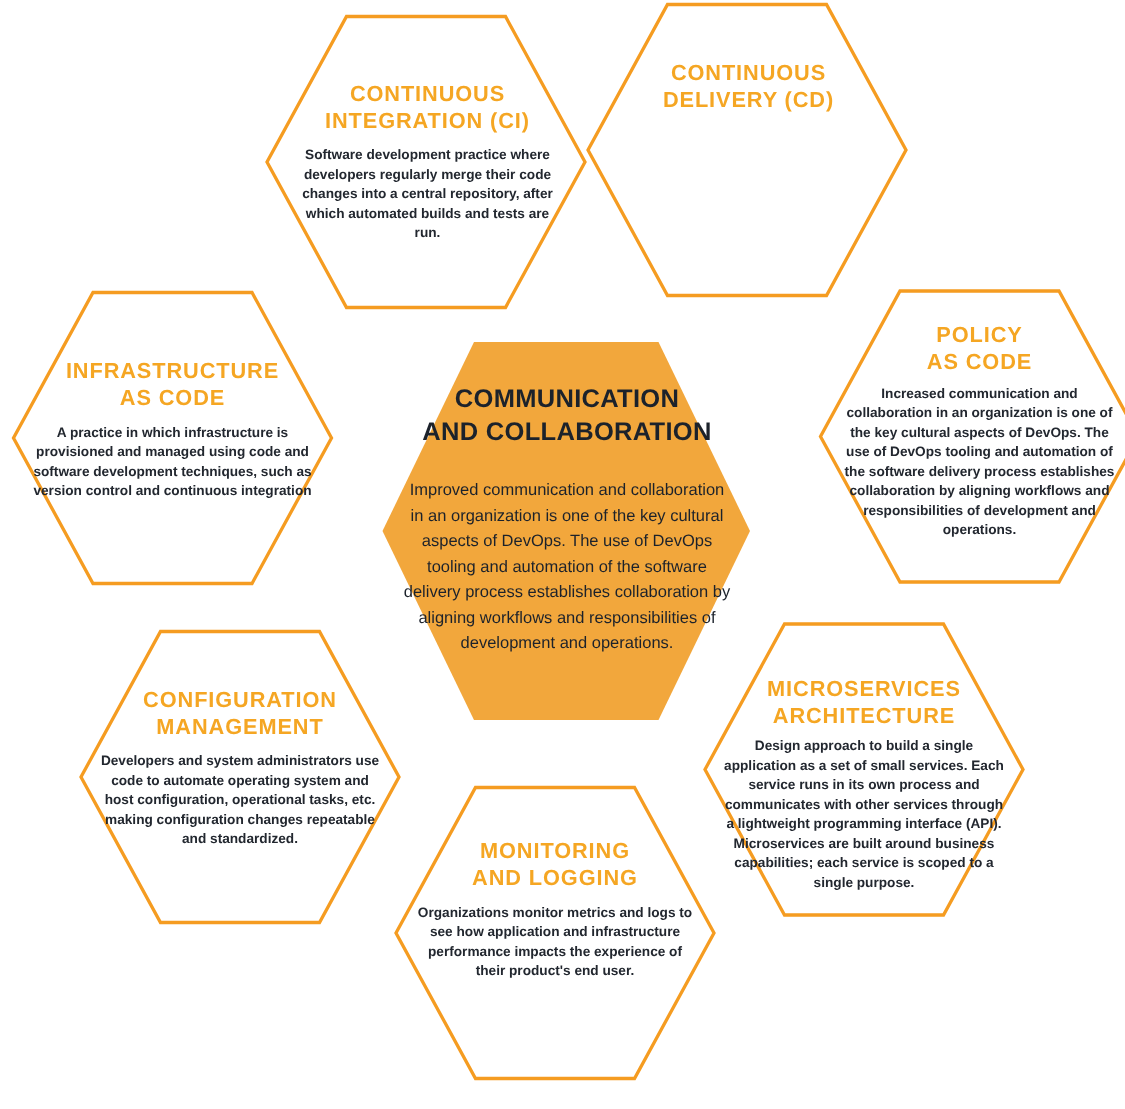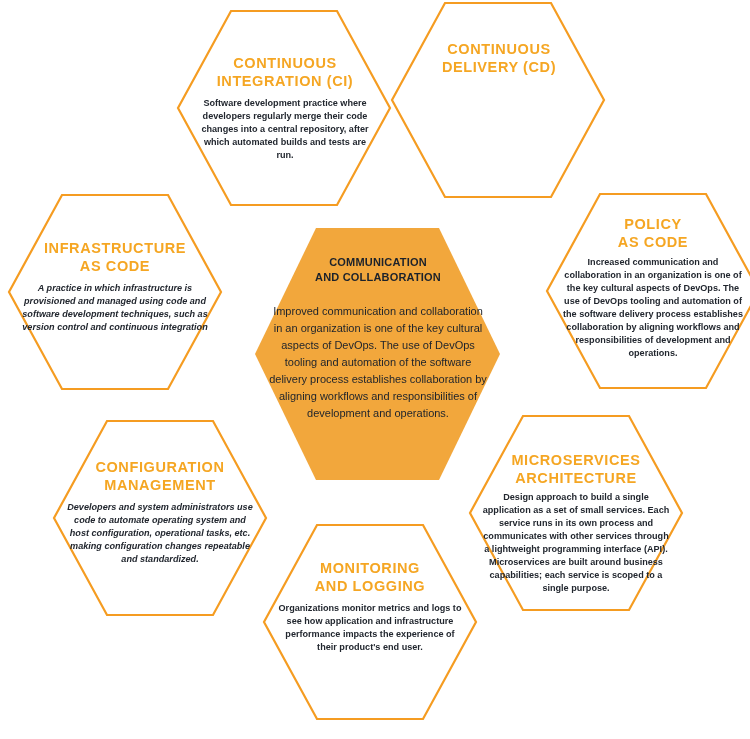--- a/index.html
+++ b/index.html
@@ -64,36 +64,36 @@
   
   #cell-ci        { left: 187px; top: 55px;  }
   #cell-cd        { left: 401px; top: 41px;  }
   #cell-iac       { left: 17px;  top: 240px; }
   #cell-pac       { left: 555px; top: 216px; }
   #cell-cfg       { left: 62px;  top: 459px; }
   #cell-micro     { left: 478px; top: 452px; }
   #cell-mon       { left: 272px; top: 560px; }
 
   #cell-iac .hex-body,
-  #cell-cfg .hex-body { width: 192px; font-style: italic; }
+  #cell-cfg .hex-body { width: 192px; }
   #cell-pac .hex-body { width: 186px; margin-top: 5px; }
   #cell-micro .hex-body { width: 190px; margin-top: 4px; }
   #cell-mon .hex-body { width: 186px; }
   #cell-ci .hex-body  { width: 176px; }
   #cell-cd .hex-body  { width: 172px; }
 
   
   #cell-center {
     left: 267px;
     top: 255px;
     width: 222px;
   }
   #cell-center .hex-title {
     color: #1C222B;
-    font-size: 11px;
+    font-size: 17px;
     letter-spacing: 0.2px;
     line-height: 1.32;
   }
   #cell-center .hex-body {
     color: #1C222B;
     font-weight: normal;
     font-size: 11px;
     line-height: 1.55;
     margin-top: 19px;
     width: 220px;

